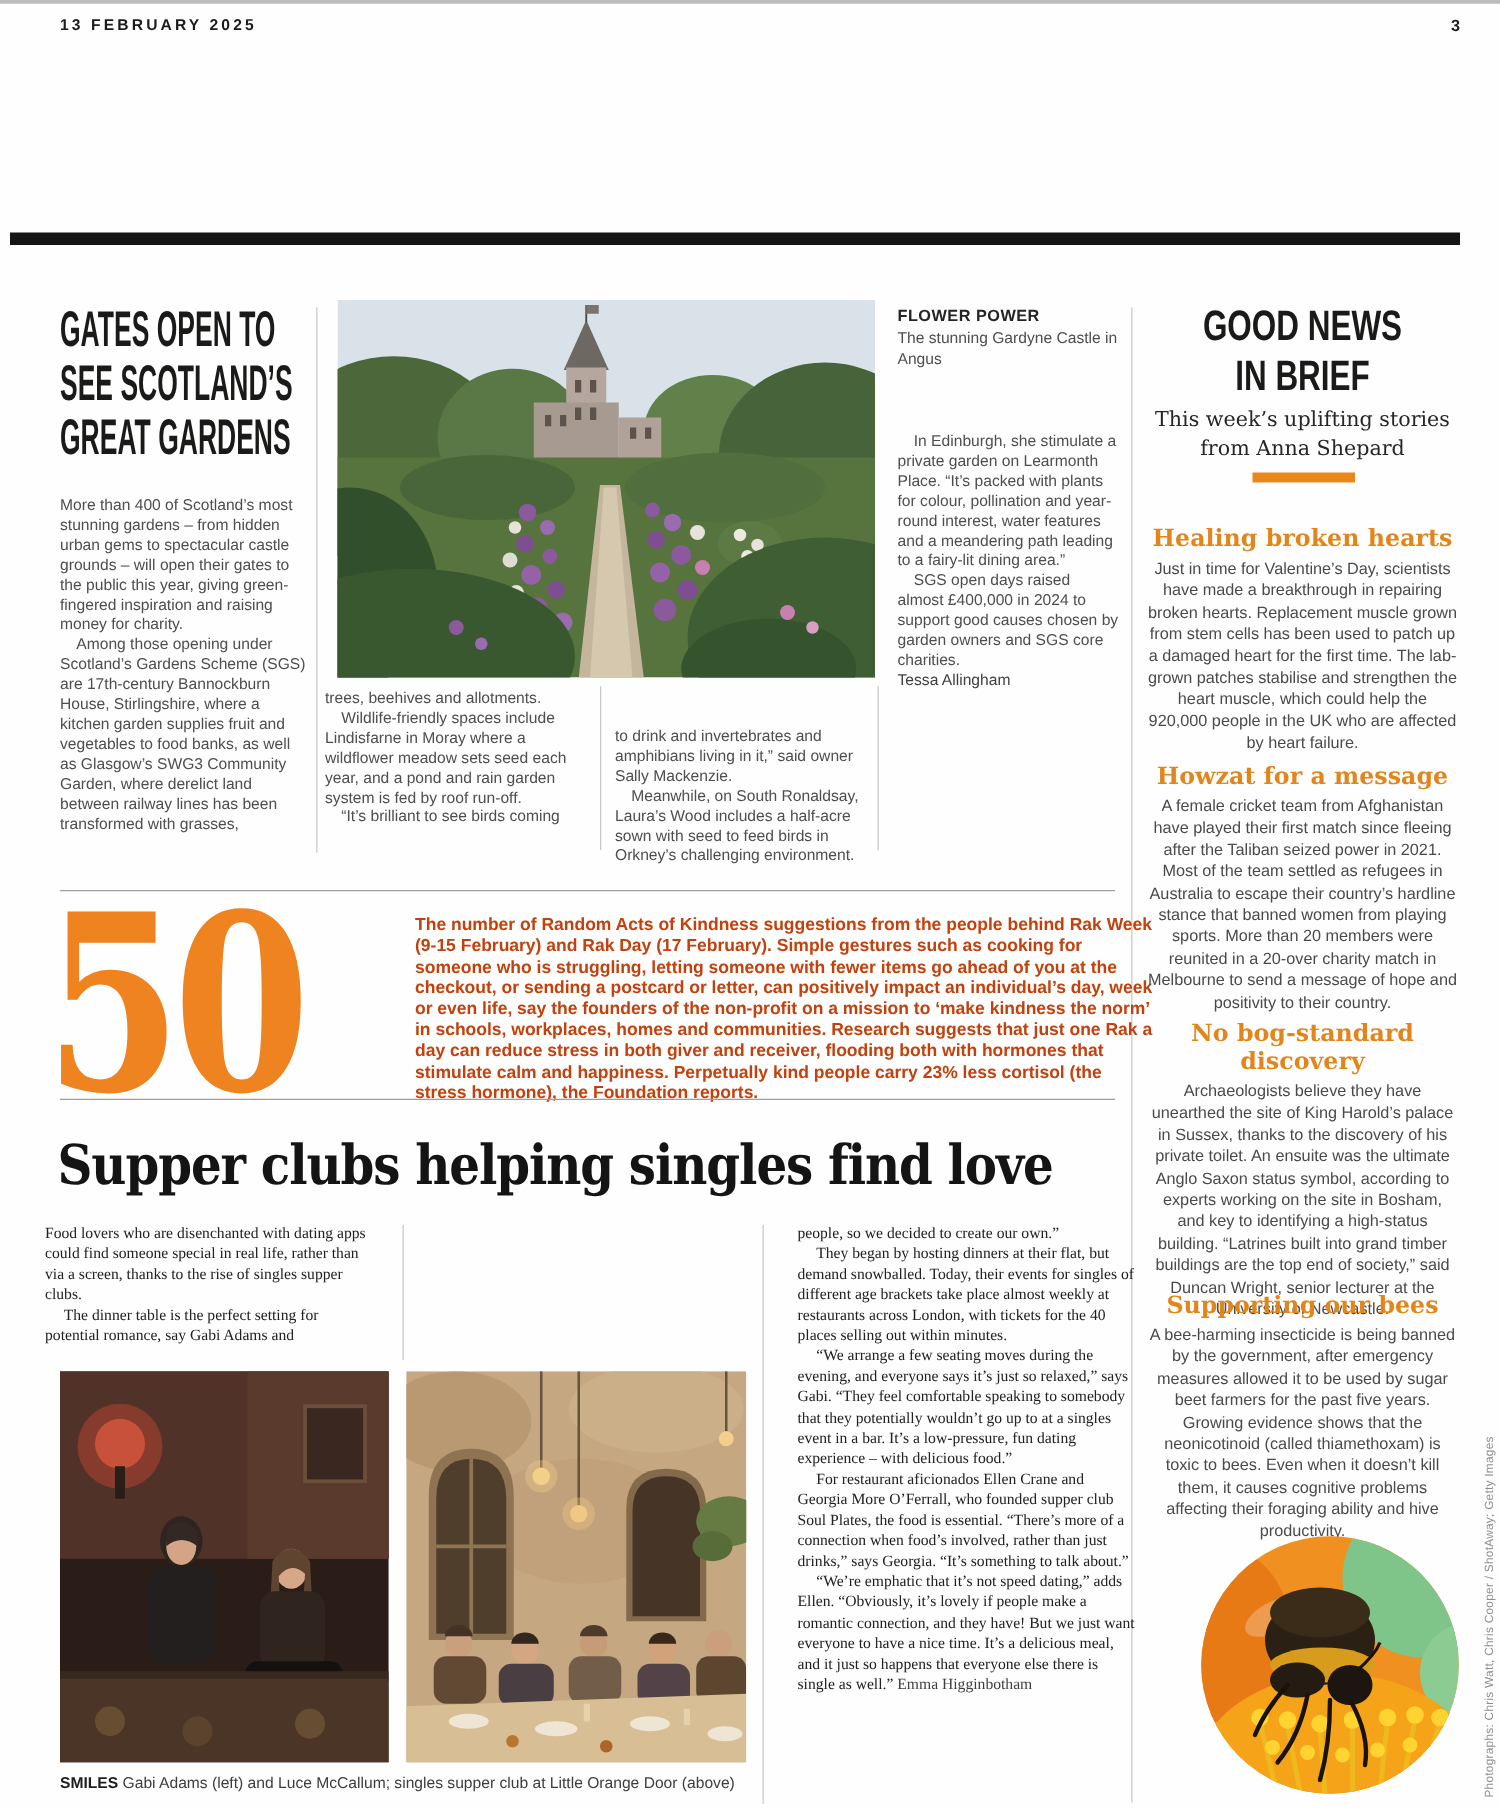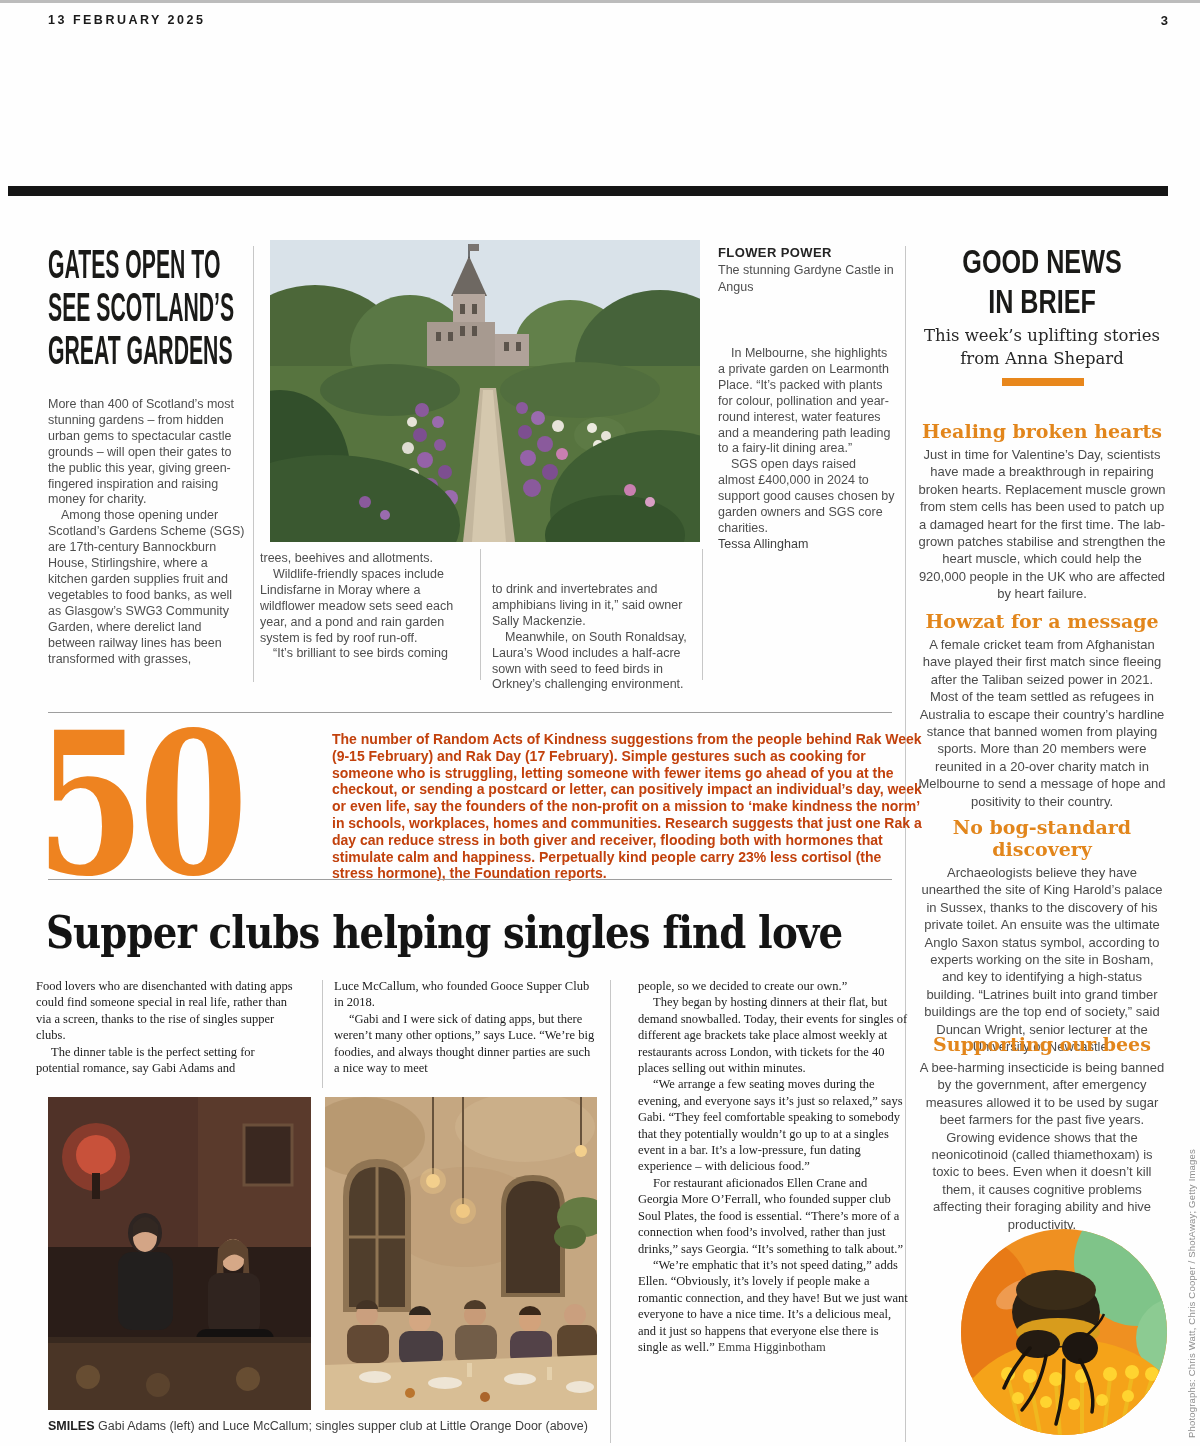--- a/index.html
+++ b/index.html
@@ -157,21 +157,21 @@
     <p>to drink and invertebrates and amphibians living in it,” said owner Sally Mackenzie.</p>
     <p class="ind">Meanwhile, on South Ronaldsay, Laura’s Wood includes a half-acre sown with seed to feed birds in Orkney’s challenging environment.</p>
   </div>
 
   <div class="vrule" style="left:702px; top:549px; height:131px;"></div>
 
   <div class="abs" style="left:718px; top:245px; width:178px;">
     <div class="cap-label">FLOWER POWER</div>
     <div class="cap-text" style="margin-top:2px;">The stunning Gardyne Castle in Angus</div>
     <div class="sans-body" style="margin-top:50px;">
-      <p class="ind">In Melbourne, she highlights a private garden on Learmonth Place. “It’s packed with plants for colour, pollination and year-round interest, water features and a meandering path leading to a fairy-lit dining area.”</p>
+      <p class="ind">In Edinburgh, she stimulate a private garden on Learmonth Place. “It’s packed with plants for colour, pollination and year-round interest, water features and a meandering path leading to a fairy-lit dining area.”</p>
       <p class="ind">SGS open days raised almost £400,000 in 2024 to support good causes chosen by garden owners and SGS core charities.</p>
       <p class="byline-it">Tessa Allingham</p>
     </div>
   </div>
 
   <div class="vrule" style="left:905px; top:246px; height:1196px;"></div>
 
   <div class="hrule" style="left:48px; top:712px; width:844px;"></div>
   <div class="abs stat-num">50</div>
   <div class="abs stat-text">The number of Random Acts of Kindness suggestions from the people behind Rak Week (9-15 February) and Rak Day (17 February). Simple gestures such as cooking for someone who is struggling, letting someone with fewer items go ahead of you at the checkout, or sending a postcard or letter, can positively impact an individual’s day, week or even life, say the founders of the non-profit on a mission to ‘make kindness the norm’ in schools, workplaces, homes and communities. Research suggests that just one Rak a day can reduce stress in both giver and receiver, flooding both with hormones that stimulate calm and happiness. Perpetually kind people carry 23% less cortisol (the stress hormone), the Foundation reports.</div>
@@ -179,24 +179,20 @@
 
   <div class="abs supper-head">Supper clubs helping singles find love</div>
 
   <div class="abs serif-body" style="left:36px; top:978px; width:263px;">
     <p>Food lovers who are disenchanted with dating apps could find someone special in real life, rather than via a screen, thanks to the rise of singles supper clubs.</p>
     <p class="ind">The dinner table is the perfect setting for potential romance, say Gabi Adams and</p>
   </div>
 
   <div class="vrule" style="left:322px; top:980px; height:108px;"></div>
 
-  <div class="abs serif-body" style="left:334px; top:978px; width:263px;">
-    <p>Luce McCallum, who founded Gooce Supper Club in 2018.</p>
-    <p class="ind">“Gabi and I were sick of dating apps, but there weren’t many other options,” says Luce. “We’re big foodies, and always thought dinner parties are such a nice way to meet</p>
-  </div>
 
   <div class="vrule" style="left:610px; top:980px; height:463px;"></div>
 
   <div class="abs serif-body" style="left:622px; top:978px; width:270px;margin-left:16px;">
     <p>people, so we decided to create our own.”</p>
     <p class="ind">They began by hosting dinners at their flat, but demand snowballed. Today, their events for singles of different age brackets take place almost weekly at restaurants across London, with tickets for the 40 places selling out within minutes.</p>
     <p class="ind">“We arrange a few seating moves during the evening, and everyone says it’s just so relaxed,” says Gabi. “They feel comfortable speaking to somebody that they potentially wouldn’t go up to at a singles event in a bar. It’s a low-pressure, fun dating experience – with delicious food.”</p>
     <p class="ind">For restaurant aficionados Ellen Crane and Georgia More O’Ferrall, who founded supper club Soul Plates, the food is essential. “There’s more of a connection when food’s involved, rather than just drinks,” says Georgia. “It’s something to talk about.”</p>
     <p class="ind"><span>“We’re emphatic that it’s not speed dating,” adds Ellen. “Obviously, it’s lovely if people make a romantic connection, and they have! But we just want everyone to have a nice time. It’s a delicious meal, and it just so happens that everyone else there is single as well.”</span> <span class="byline-it">Emma Higginbotham</span></p>
   </div>

